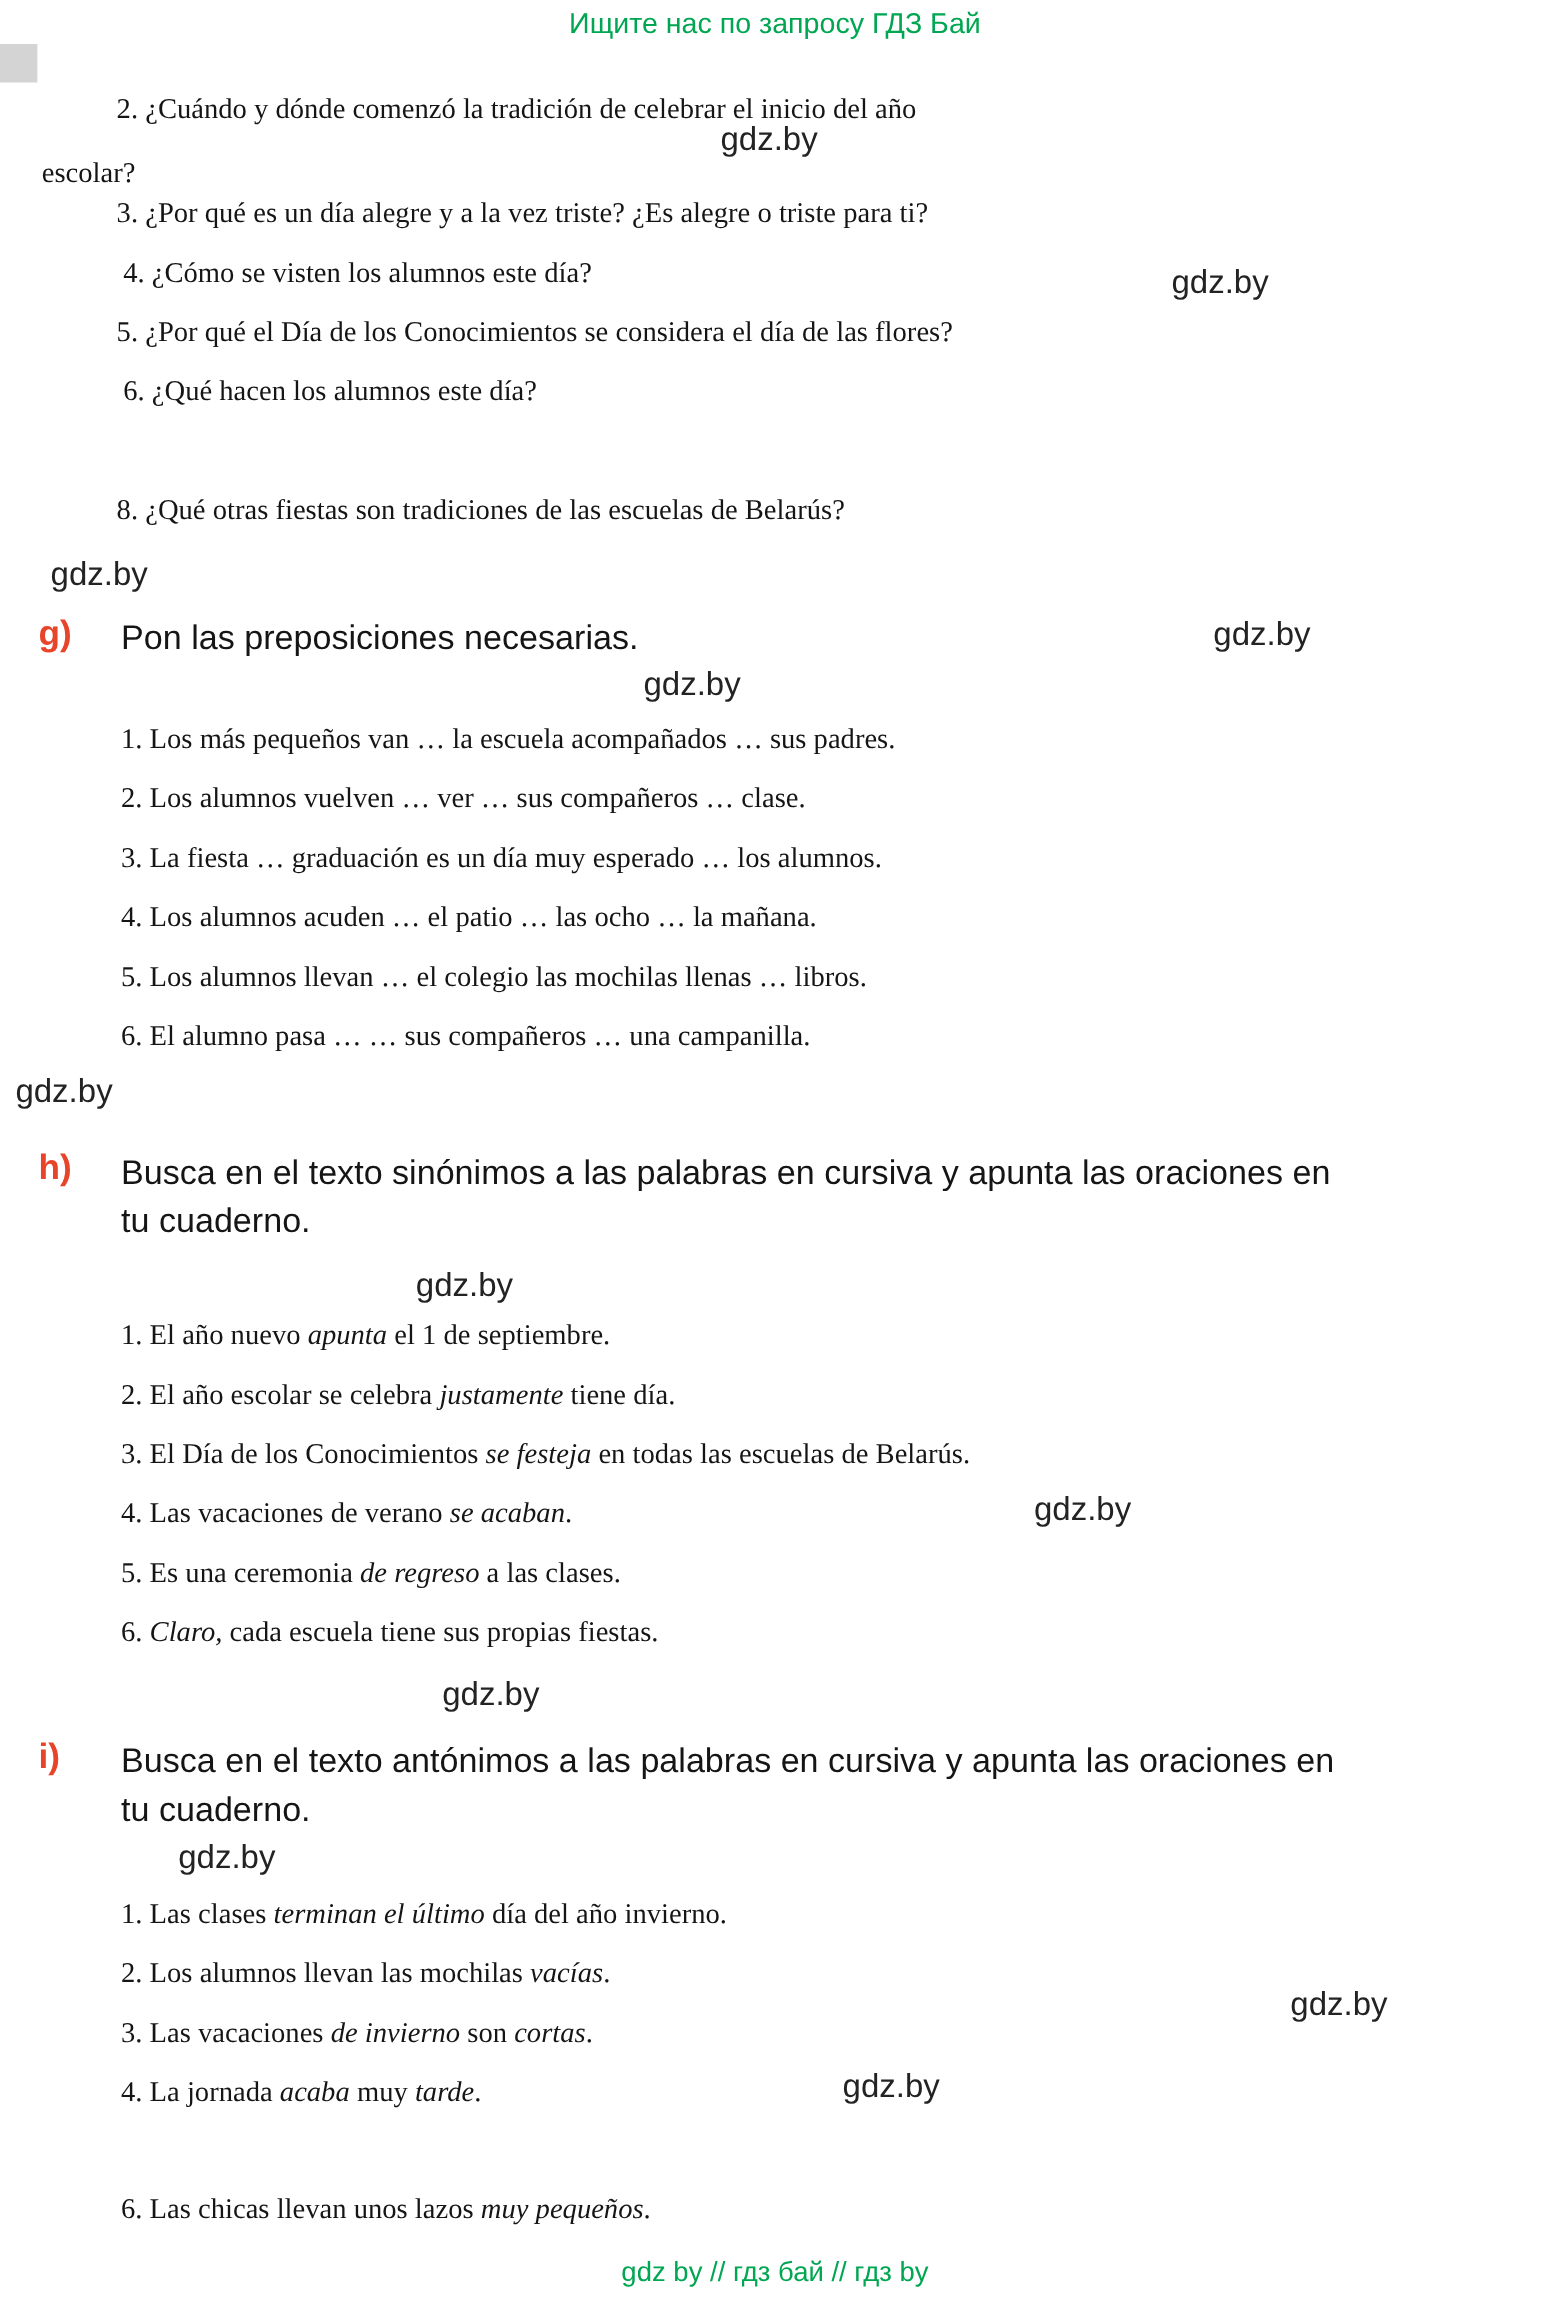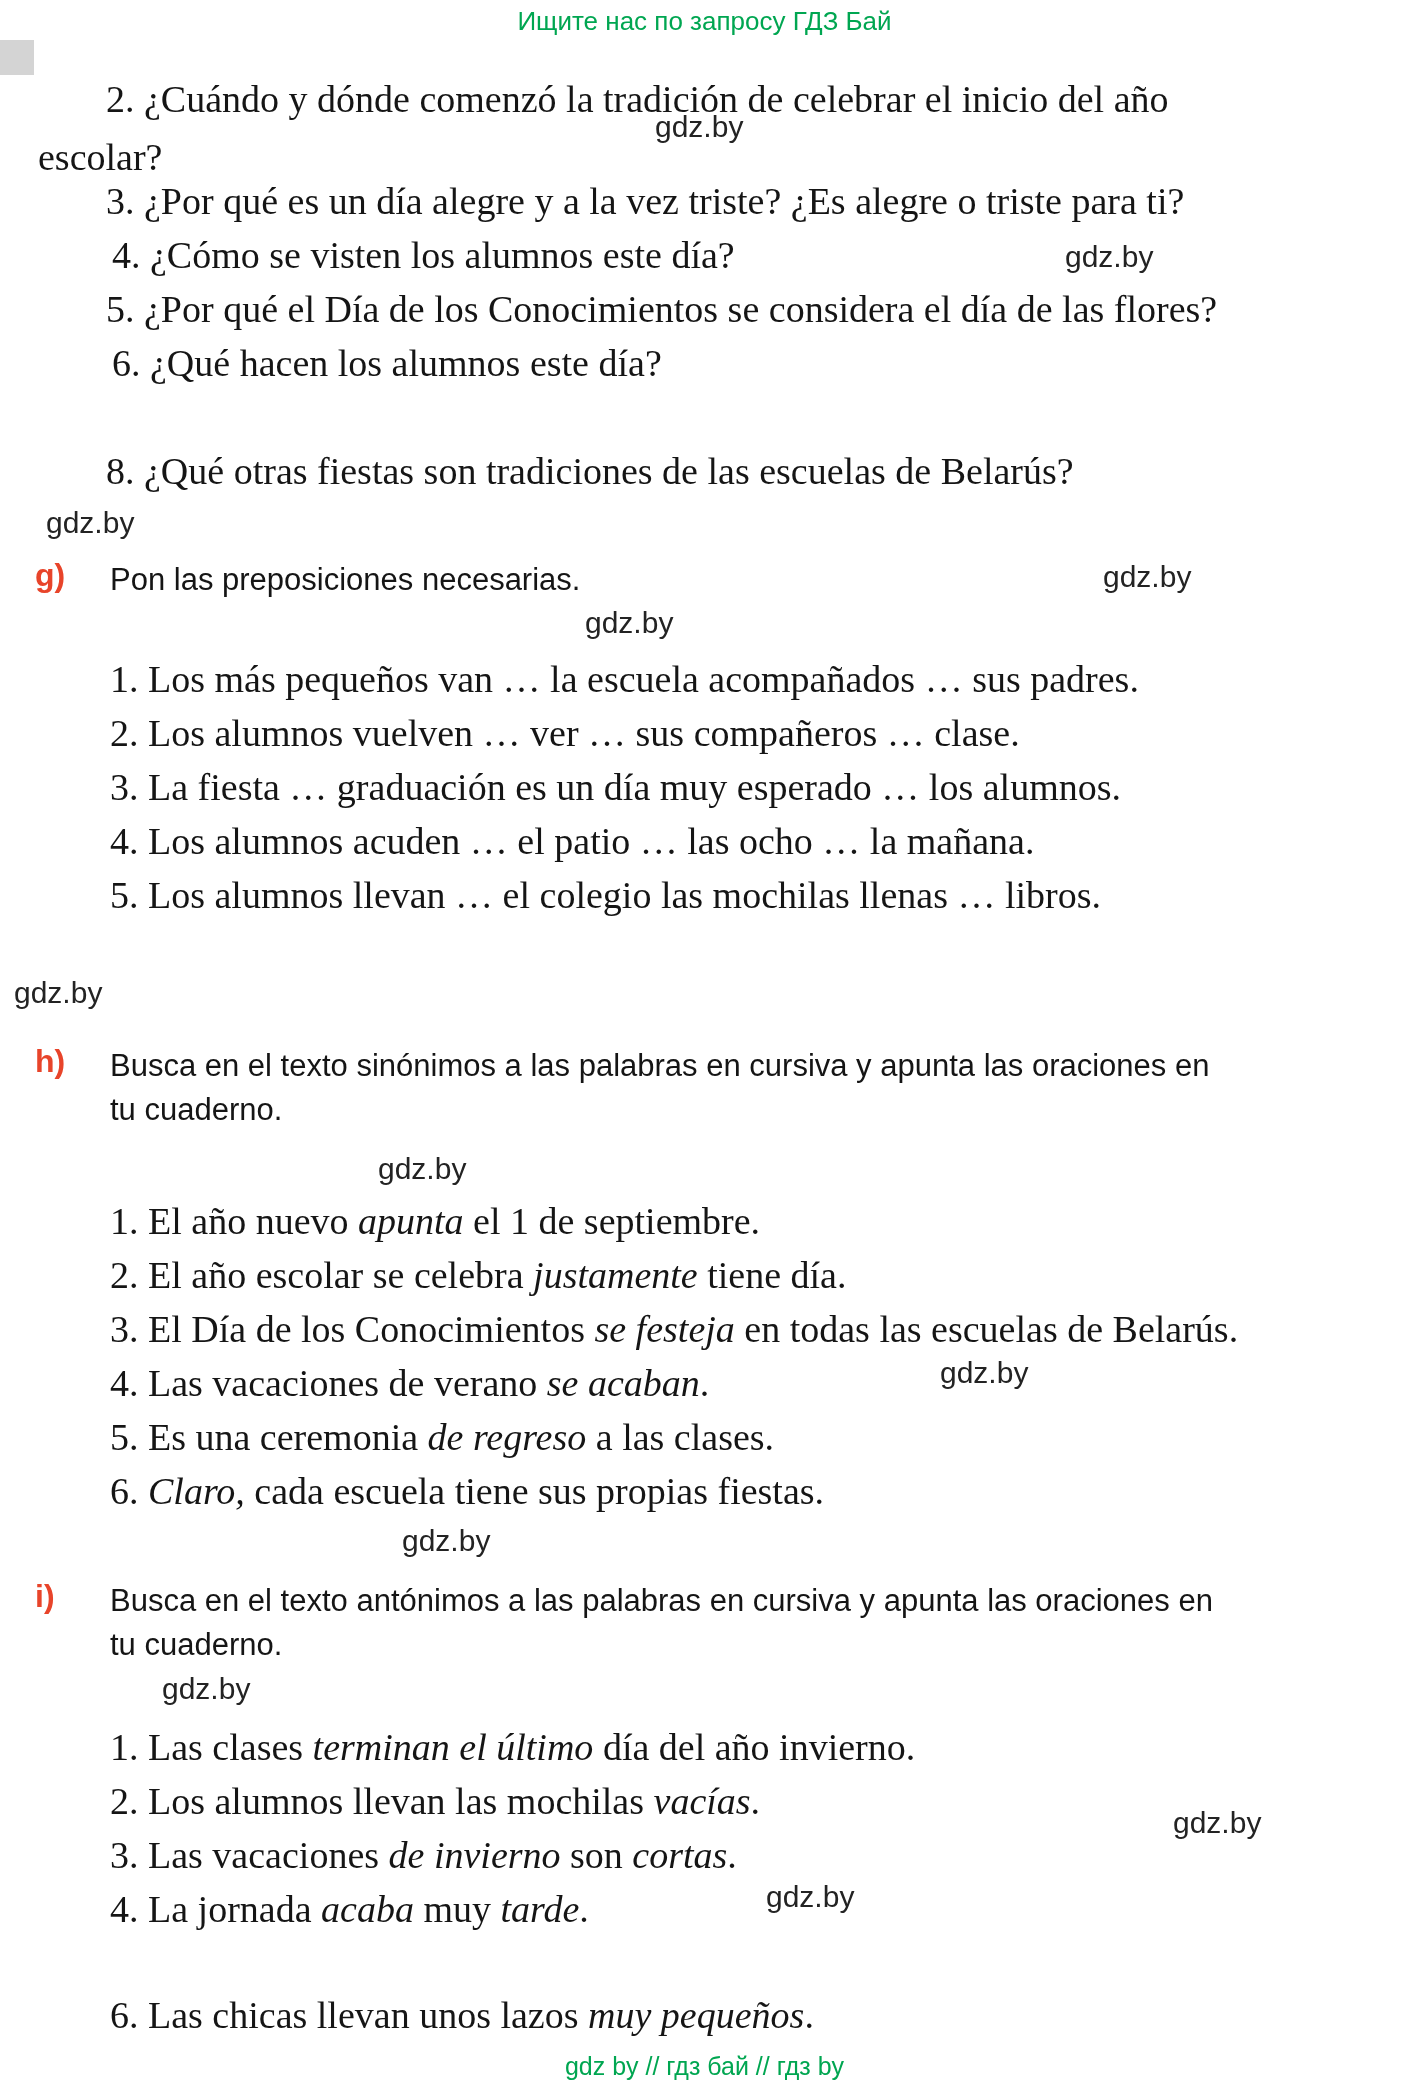--- a/index.html
+++ b/index.html
@@ -13,21 +13,21 @@
     color: var(--green, #00a651);
   }
   .header-note { top: 6px; font-size: 26px; }
   .footer-note { top: 2052px; font-size: 25px; }
   .corner-square {
     position: absolute; left: 0; top: 40px; width: 34px; height: 35px;
     background: #d4d4d4;
   }
   .serif-line {
     position: absolute; font-family: "Liberation Serif", serif;
-    font-size: 38px; color: #151515; white-space: nowrap; line-height: 1.25;
+    font-size: 26px; color: #151515; white-space: nowrap; line-height: 1.25;
   }
   .it { font-style: italic; }
   .wm {
     position: absolute; font-family: "Liberation Sans", sans-serif;
     font-size: 30px; color: #232323; white-space: nowrap;
   }
   .sec-label {
     position: absolute; font-family: "Liberation Sans", sans-serif;
     font-weight: bold; font-size: 32px; color: var(--red, #e8442a);
   }
@@ -100,20 +100,21 @@
   <div class="serif-line q6">6. ¿Qué hacen los alumnos este día?</div>
   <div class="serif-line q8">8. ¿Qué otras fiestas son tradiciones de las escuelas de Belarús?</div>
 
   <span class="sec-label g-label">g)</span>
   <div class="sec-instruction g-instr">Pon las preposiciones necesarias.</div>
   <div class="serif-line g1">1. Los más pequeños van … la escuela acompañados … sus padres.</div>
   <div class="serif-line g2">2. Los alumnos vuelven … ver … sus compañeros … clase.</div>
   <div class="serif-line g3">3. La fiesta … graduación es un día muy esperado … los alumnos.</div>
   <div class="serif-line g4">4. Los alumnos acuden … el patio … las ocho … la mañana.</div>
   <div class="serif-line g5">5. Los alumnos llevan … el colegio las mochilas llenas … libros.</div>
+  <div class="serif-line g6">6. El alumno pasa … … sus compañeros … una campanilla.</div>
 
   <span class="sec-label h-label">h)</span>
   <div class="sec-instruction h-instr">Busca en el texto sinónimos a las palabras en cursiva y apunta las oraciones en
 tu cuaderno.</div>
   <div class="serif-line h1"><span>1. El año nuevo </span><span class="it">apunta</span><span> el 1 de septiembre.</span></div>
   <div class="serif-line h2"><span>2. El año escolar se celebra </span><span class="it">justamente</span><span> tiene día.</span></div>
   <div class="serif-line h3"><span>3. El Día de los Conocimientos </span><span class="it">se festeja</span><span> en todas las escuelas de Belarús.</span></div>
   <div class="serif-line h4"><span>4. Las vacaciones de verano </span><span class="it">se acaban</span><span>.</span></div>
   <div class="serif-line h5"><span>5. Es una ceremonia </span><span class="it">de regreso</span><span> a las clases.</span></div>
   <div class="serif-line h6"><span>6. </span><span class="it">Claro,</span><span> cada escuela tiene sus propias fiestas.</span></div>

